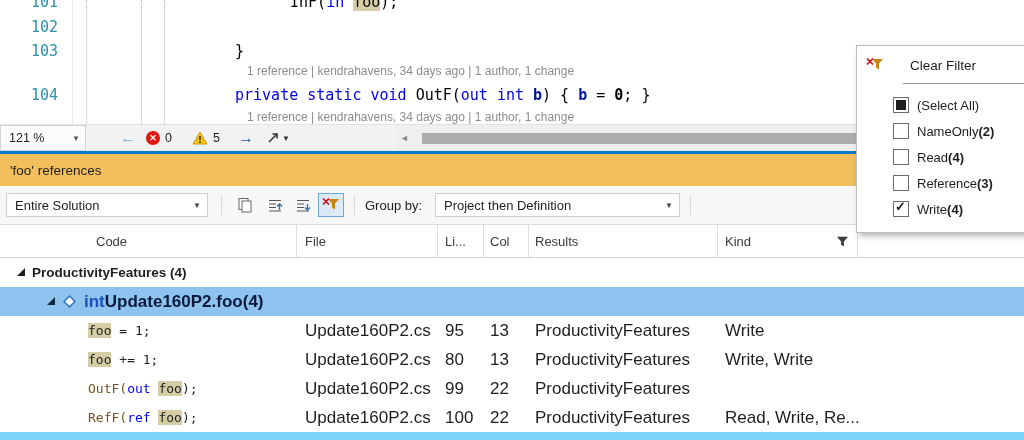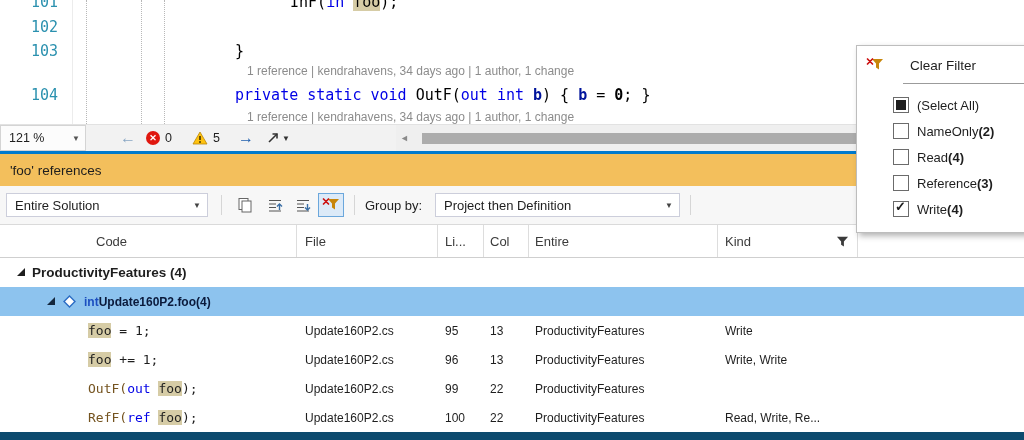--- a/index.html
+++ b/index.html
@@ -1,16 +1,16 @@
 <!DOCTYPE html>
 <html style="--accent: #007ACC; --resultsbar: #F3BF5C; --selection: #8DC3EE; --hl: #D6CCA6; --lineno: #2B91AF; --kw: #0000E6; --method: #74531F;"><head>
 <meta charset="utf-8">
 <style>
   html,body{margin:0;padding:0;}
-  #app{position:relative;width:1024px;height:440px;background:#0c4a6e;overflow:hidden;
+  #app{position:relative;width:1024px;height:440px;background:#7dd3fc;overflow:hidden;
        font-family:"Liberation Sans",sans-serif;color:#1E1E1E;}
 
   
   .editor{position:absolute;left:0;top:0;width:1024px;height:124px;background:#fff;overflow:hidden;}
   .guide{position:absolute;top:0;height:124px;border-left:1px dotted #B8B8B8;}
   .marginline{position:absolute;top:0;height:124px;left:72px;border-left:1px solid #ECECEC;}
   .codeline{position:absolute;left:0;width:100%;height:22px;}
   .lineno{position:absolute;left:0;width:58px;text-align:right;color:var(--lineno);
           font:15px "DejaVu Sans Mono",monospace;}
   .codetext{position:absolute;left:70px;right:0;white-space:pre;
@@ -52,21 +52,21 @@
   .tbtn.pressed{background:#DCEAF8;border:1px solid #6BA7DC;box-sizing:border-box;}
   .tsep{position:absolute;top:9px;height:20px;border-left:1px solid #D6D6D6;}
   .tlabel{position:absolute;top:7px;height:24px;display:flex;align-items:center;font-size:13px;}
 
   
   .gridhead{position:absolute;left:0;top:225px;width:1024px;height:33px;background:#fff;border-bottom:1px solid #CFCFCF;box-sizing:border-box;}
   .hcell{position:absolute;top:0;height:32px;display:flex;align-items:center;font-size:13px;color:#3B3B3B;
          border-right:1px solid #DDDDDD;box-sizing:border-box;}
   .rrow{position:absolute;left:0;width:1024px;height:29px;background:#fff;}
   .rrow.selected{background:var(--selection);}
-  .cellabs{position:absolute;top:0;height:29px;display:flex;align-items:center;font-size:12px;color:#1E1E1E;}
+  .cellabs{position:absolute;top:0;height:29px;display:flex;align-items:center;font-size:17px;color:#1E1E1E;}
   .codecell{font:13px "DejaVu Sans Mono",monospace;white-space:pre;}
   .mname{color:var(--method);}
   .rkw{color:var(--kw);}
   .grouplbl{font-weight:bold;font-size:13.5px;}
   .defint{color:#1C4FC0;font-weight:bold;}
   .defname{color:#0A1A3C;font-weight:bold;}
   .expander{position:absolute;top:9px;width:10px;height:10px;}
 
   
   .popup{position:absolute;left:822px;top:45px;width:201px;height:186px;background:#fff;border:1px solid #BDBDBD;
@@ -203,21 +203,21 @@
     <div class="hcell" style="left:297px;width:141px;padding-left:8px">
         <span>File</span>
       </div>
     <div class="hcell" style="left:438px;width:46px;padding-left:7px">
         <span>Li...</span>
       </div>
     <div class="hcell" style="left:484px;width:45px;padding-left:6px">
         <span>Col</span>
       </div>
     <div class="hcell" style="left:529px;width:189px;padding-left:6px">
-        <span>Entire</span>
+        <span>Results</span>
       </div>
     <div class="hcell" style="left:718px;width:140px;padding-left:7px">
       <span>Kind</span>
       <svg width="13" height="13" viewBox="0 0 14 14" style="position:absolute;right:8px;top:10px">
           <path d="M1 2 h12 l-4.5 5 v5.5 l-3-2 V7 z" fill="#3A3A3A"></path>
         </svg>
     </div>
   </div>
 
   <div class="rrow" style="top:258px">
@@ -246,21 +246,21 @@
     <div class="cellabs" style="left:305px">Update160P2.cs</div>
     <div class="cellabs" style="left:445px">95</div>
     <div class="cellabs" style="left:490px">13</div>
     <div class="cellabs" style="left:535px">ProductivityFeatures</div>
     <div class="cellabs" style="left:725px">Write</div>
   </div>
 
   <div class="rrow" style="top:345px">
     <div class="cellabs codecell" style="left:88px"><span class="mname"></span><span class="rkw"></span><span class="hl">foo</span><span> += 1;</span></div>
     <div class="cellabs" style="left:305px">Update160P2.cs</div>
-    <div class="cellabs" style="left:445px">96</div>
+    <div class="cellabs" style="left:445px">80</div>
     <div class="cellabs" style="left:490px">13</div>
     <div class="cellabs" style="left:535px">ProductivityFeatures</div>
     <div class="cellabs" style="left:725px">Write, Write</div>
   </div>
 
   <div class="rrow" style="top:374px">
     <div class="cellabs codecell" style="left:88px"><span class="mname">OutF(</span><span class="rkw">out </span><span class="hl">foo</span><span>);</span></div>
     <div class="cellabs" style="left:305px">Update160P2.cs</div>
     <div class="cellabs" style="left:445px">99</div>
     <div class="cellabs" style="left:490px">22</div>

